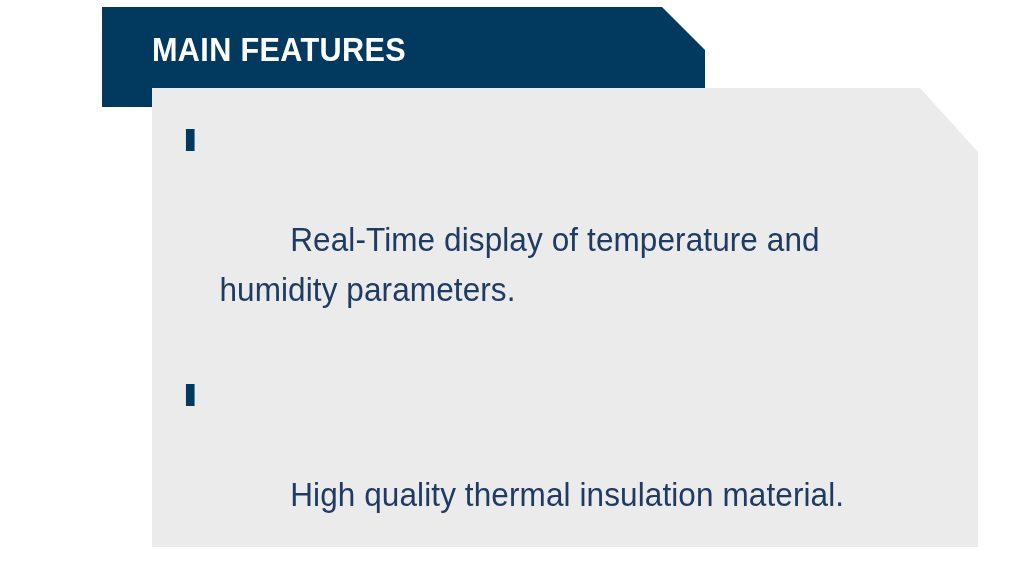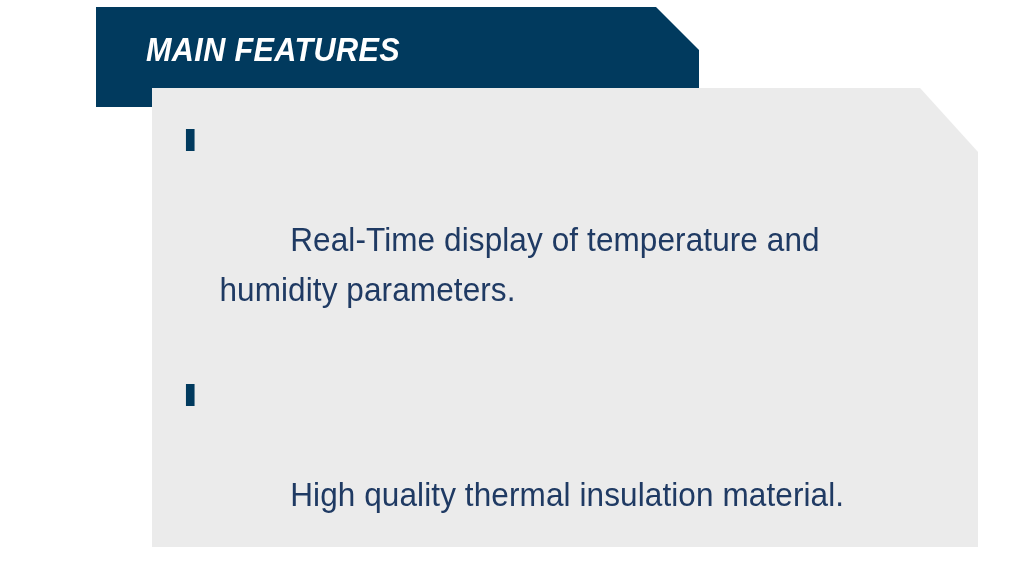--- a/index.html
+++ b/index.html
@@ -18,29 +18,28 @@
     position: absolute;
     left: 0;
     top: 0;
     width: 1024px;
     height: 581px;
   }
 
   
   .header-banner {
     position: absolute;
-    left: 96px;
+    left: 102px;
     top: 7px;
     width: 603px;
     height: 100px;
     background: var(--navy, #013a5e);
     -webkit-clip-path: polygon(0 0, 560px 0, 603px 43px, 603px 100px, 0 100px);
     clip-path: polygon(0 0, 560px 0, 603px 43px, 603px 100px, 0 100px);
     filter: drop-shadow(1px 2px 2px rgba(0, 0, 0, 0.22));
-    font-style: italic;
   }
 
   .header-title {
     position: absolute;
     left: 50px;
     top: 22px;
     color: #ffffff;
     font-family: "Liberation Sans Narrow", "Liberation Sans", sans-serif;
     font-size: 34px;
     font-weight: bold;

